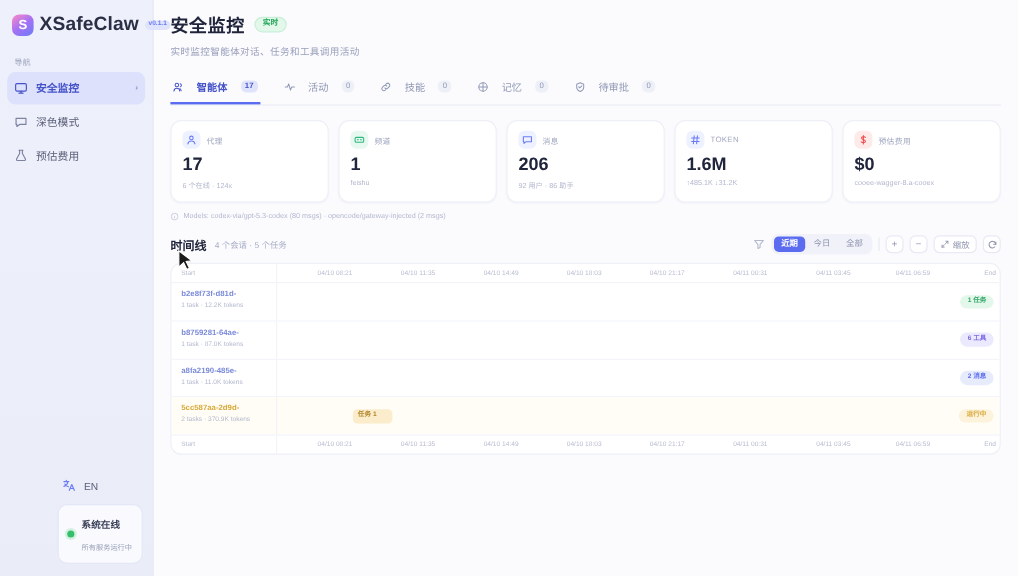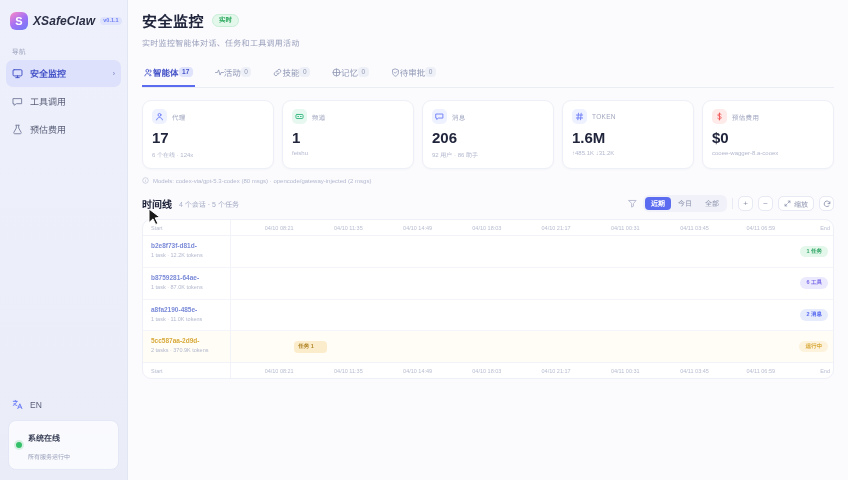--- a/index.html
+++ b/index.html
@@ -21,39 +21,39 @@
     position: relative;
   }
   .brand { display: flex; align-items: center; gap: 5px; padding: 12px 8px 6px 10px; }
   .brand-logo {
     width: 18px; height: 18px; border-radius: 6px;
     background: linear-gradient(145deg,#ff8ac4 0%, #a471f5 50%, #6b7cf6 100%);
     display: flex; align-items: center; justify-content: center;
     color: #fff; font-size: 11px; font-weight: bold; line-height: 1;
     flex-shrink: 0;
   }
-  .brand-name { font-size: 12px; font-weight: bold; color: #2a2f45; letter-spacing: .1px; font-style: italic; }
+  .brand-name { font-size: 16px; font-weight: bold; color: #2a2f45; letter-spacing: .1px; }
   .brand-ver {
     font-size: 5.5px; color: #6b7cf6; background: #dfe3fb;
     border-radius: 5px; padding: 1.5px 3px; line-height: 1; font-weight: bold;
   }
   .side-section { font-size: 6.5px; color: #9aa0bb; padding: 10px 0 4px 12px; letter-spacing: .4px; }
   .nav { display: flex; flex-direction: column; gap: 1px; padding: 0 6px; }
   .nav-item {
     display: flex; align-items: center; gap: 7px;
     padding: 7px 6px; border-radius: 7px;
     font-size: 9px; color: #5b6079; cursor: pointer;
     position: relative;
   }
   .nav-item.active { background: #dde1fb; color: #4553c8; font-weight: bold; }
   .nav-item .chev { margin-left: auto; font-size: 7px; color: #8d95c9; }
   .nav-ic { width: 11px; height: 11px; flex-shrink: 0; display:block; }
   .spacer { flex: 1; }
 
-  .side-bottom { padding: 0 6px 6px 6px; display: flex; flex-direction: column; gap: 2px; }
+  .side-bottom { padding: 0 6px 6px 6px; display: flex; flex-direction: column; gap: 2px; margin-left: 40px; }
   .side-mini {
     display: flex; align-items: center; gap: 7px;
     padding: 6px; border-radius: 7px;
     font-size: 8.5px; color: #5b6079; cursor: pointer;
   }
   .status-card {
     margin: 2px 2px 4px 2px; padding: 6px 7px;
     background: rgba(255,255,255,.72);
     border: 1px solid #e4e7f6; border-radius: 8px;
     display: flex; align-items: center; gap: 6px;
@@ -66,21 +66,21 @@
   .main { flex: 1; height: 480px; overflow: hidden; background: #fbfbfe; padding: 10px 14px 0 14px; }
   .page-head { display: flex; align-items: center; gap: 8px; }
   .page-title { font-size: 15px; font-weight: bold; color: #20253c; letter-spacing: .5px; }
   .badge-green {
     font-size: 6.5px; color: #26a65b; background: #e3f7ea;
     border: 1px solid #c8eed8; border-radius: 9px; padding: 2px 6px; line-height: 1; font-weight: bold;
   }
   .page-sub { font-size: 8px; color: #9aa0bb; margin-top: 6px; letter-spacing: .3px; }
 
   .tabs { display: flex; align-items: center; gap: 18px; margin-top: 13px; border-bottom: 1px solid #ebedf5; padding-bottom: 0; }
-  .tab { display: flex; align-items: center; gap: 0; padding: 5px 2px 7px 2px; font-size: 8.5px; color: #9199b5; cursor: pointer; border-bottom: 2px solid transparent; }
+  .tab { display: flex; align-items: center; gap: 11px; padding: 5px 2px 7px 2px; font-size: 8.5px; color: #9199b5; cursor: pointer; border-bottom: 2px solid transparent; }
   .tab.active { color: #4553c8; font-weight: bold; border-bottom-color: #5b6cf0; }
   .tab-ic { width: 9px; height: 9px; display:block; }
   .tab-count { font-size: 6.5px; background: #eef0f8; color: #9199b5; border-radius: 4px; padding: 1.5px 3.5px; line-height: 1; }
   .tab.active .tab-count { background: #dfe3fb; color: #4553c8; }
 
   .cards { display: flex; gap: 8px; margin-top: 12px; }
   .card {
     flex: 1; background: #fff; border: 1px solid #eef0f7; border-radius: 9px;
     padding: 8px 9px 9px 9px; min-width: 0;
     box-shadow: 0 1px 2px rgba(40,50,90,.03);
@@ -165,21 +165,21 @@
             <rect x="1.5" y="2.5" width="13" height="9" rx="1.6"></rect>
             <path d="M5.5 14h5M8 11.5V14"></path>
           </svg>
         <span>安全监控</span>
         <span class="chev">›</span>
       </div>
       <div class="nav-item">
         <svg class="nav-ic" viewBox="0 0 16 16" fill="none" stroke="#7d83a0" stroke-width="1.4" stroke-linecap="round" stroke-linejoin="round">
             <path d="M2 3.8h12v7.4H6.4L3 13.6V11.2H2z"></path>
           </svg>
-        <span>工具调用</span>
+        <span>深色模式</span>
       </div>
       <div class="nav-item">
         <svg class="nav-ic" viewBox="0 0 16 16" fill="none" stroke="#7d83a0" stroke-width="1.4" stroke-linecap="round" stroke-linejoin="round">
             <path d="M6.3 1.8v4L2.8 12a1.4 1.4 0 0 0 1.2 2.2h8a1.4 1.4 0 0 0 1.2-2.2L9.7 5.8v-4"></path>
             <path d="M5.6 1.8h4.8"></path>
           </svg>
         <span>预估费用</span>
       </div>
     </nav>
 

